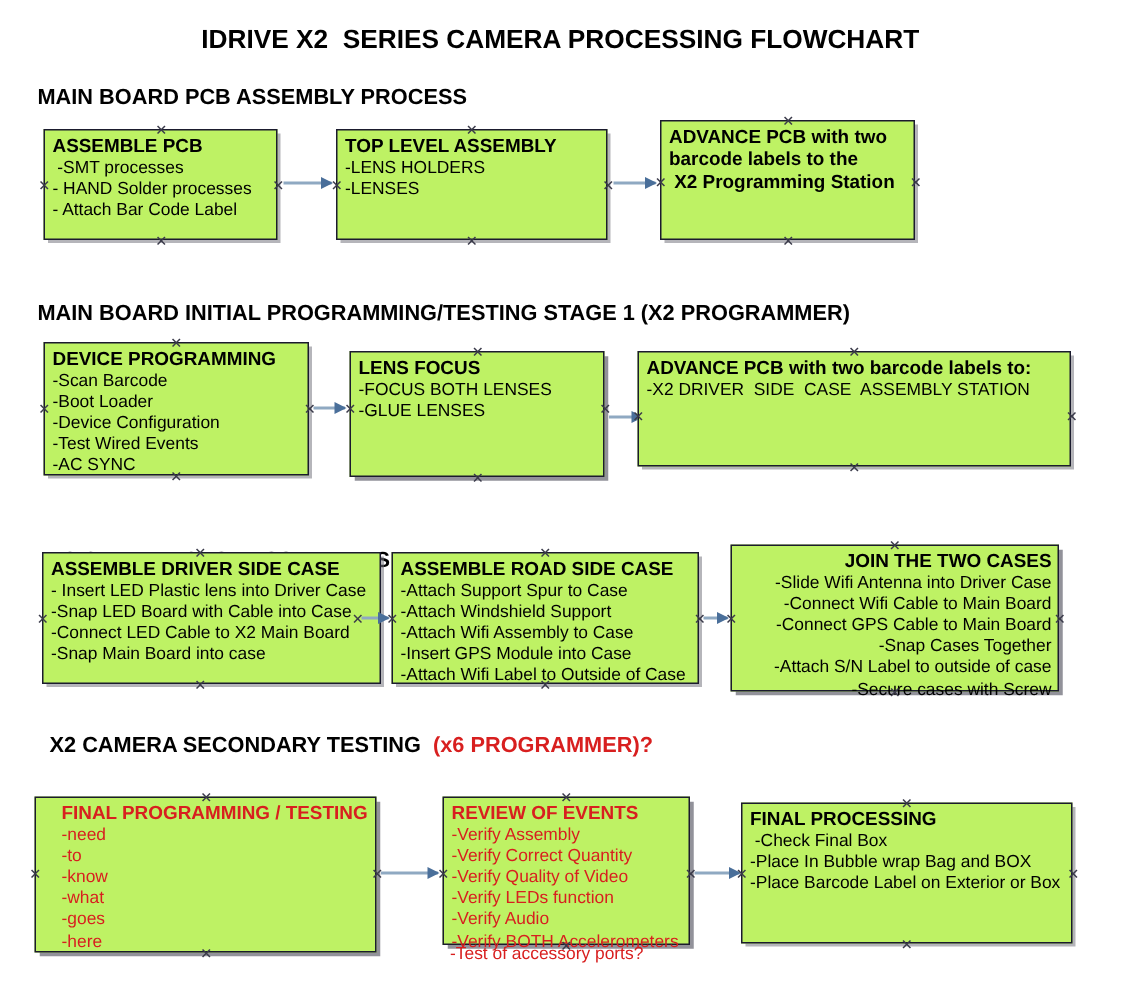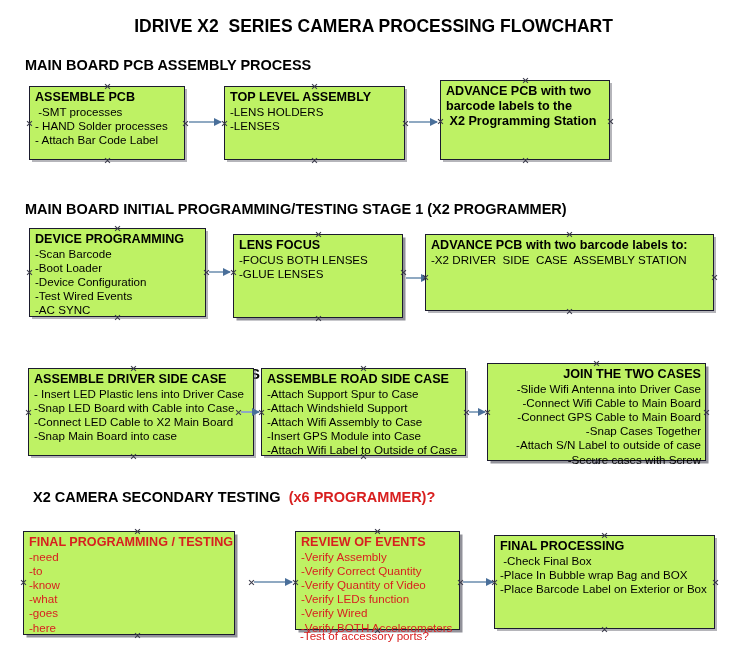--- a/index.html
+++ b/index.html
@@ -259,21 +259,21 @@
       <div class="nl">-Secure cases with Screw</div>
     </div>
   </div>
   <div class="handle" style="left:596px; top:363px;"></div>
   <div class="handle" style="left:596px; top:461px;"></div>
   <div class="handle" style="left:487px; top:412px;"></div>
   <div class="handle" style="left:706px; top:412px;"></div>
 
   <div class="section-head" style="left:33px; top:489px;"><span>X2 CAMERA SECONDARY TESTING  </span><span class="accent">(x6 PROGRAMMER)?</span></div>
 
-  <div class="node shadowed red" style="left:23px; top:531px; width:212px; height:104px;">
+  <div class="node shadowed red" style="left:23px; top:531px; width:228px; height:104px;padding-left:12px;">
     <div class="node-body">
       <div class="nt">FINAL PROGRAMMING / TESTING</div>
       <div class="nl">-need</div>
       <div class="nl">-to</div>
       <div class="nl">-know</div>
       <div class="nl">-what</div>
       <div class="nl">-goes</div>
       <div class="nl">-here</div>
     </div>
   </div>
@@ -282,23 +282,23 @@
   <div class="handle" style="left:23px; top:582px;"></div>
   <div class="handle" style="left:251px; top:582px;"></div>
 
   <div class="arrow" style="left:254px; top:581px; width:38px;"></div>
 
   <div class="node shadowed red" style="left:295px; top:531px; width:165px; height:99px;">
     <div class="node-body">
       <div class="nt">REVIEW OF EVENTS</div>
       <div class="nl">-Verify Assembly</div>
       <div class="nl">-Verify Correct Quantity</div>
-      <div class="nl">-Verify Quantity of Video</div>
+      <div class="nl">-Verify Quality of Video</div>
       <div class="nl">-Verify LEDs function</div>
-      <div class="nl">-Verify Wired</div>
+      <div class="nl">-Verify Audio</div>
       <div class="nl">-Verify BOTH Accelerometers</div>
     </div>
   </div>
   <div class="overflow-line" style="left:300px; top:629px;">-Test of accessory ports?</div>
   <div class="handle" style="left:377px; top:531px;"></div>
   <div class="handle" style="left:377px; top:630px;"></div>
   <div class="handle" style="left:295px; top:582px;"></div>
   <div class="handle" style="left:460px; top:582px;"></div>
 
   <div class="arrow" style="left:463px; top:581px; width:30px;"></div>

